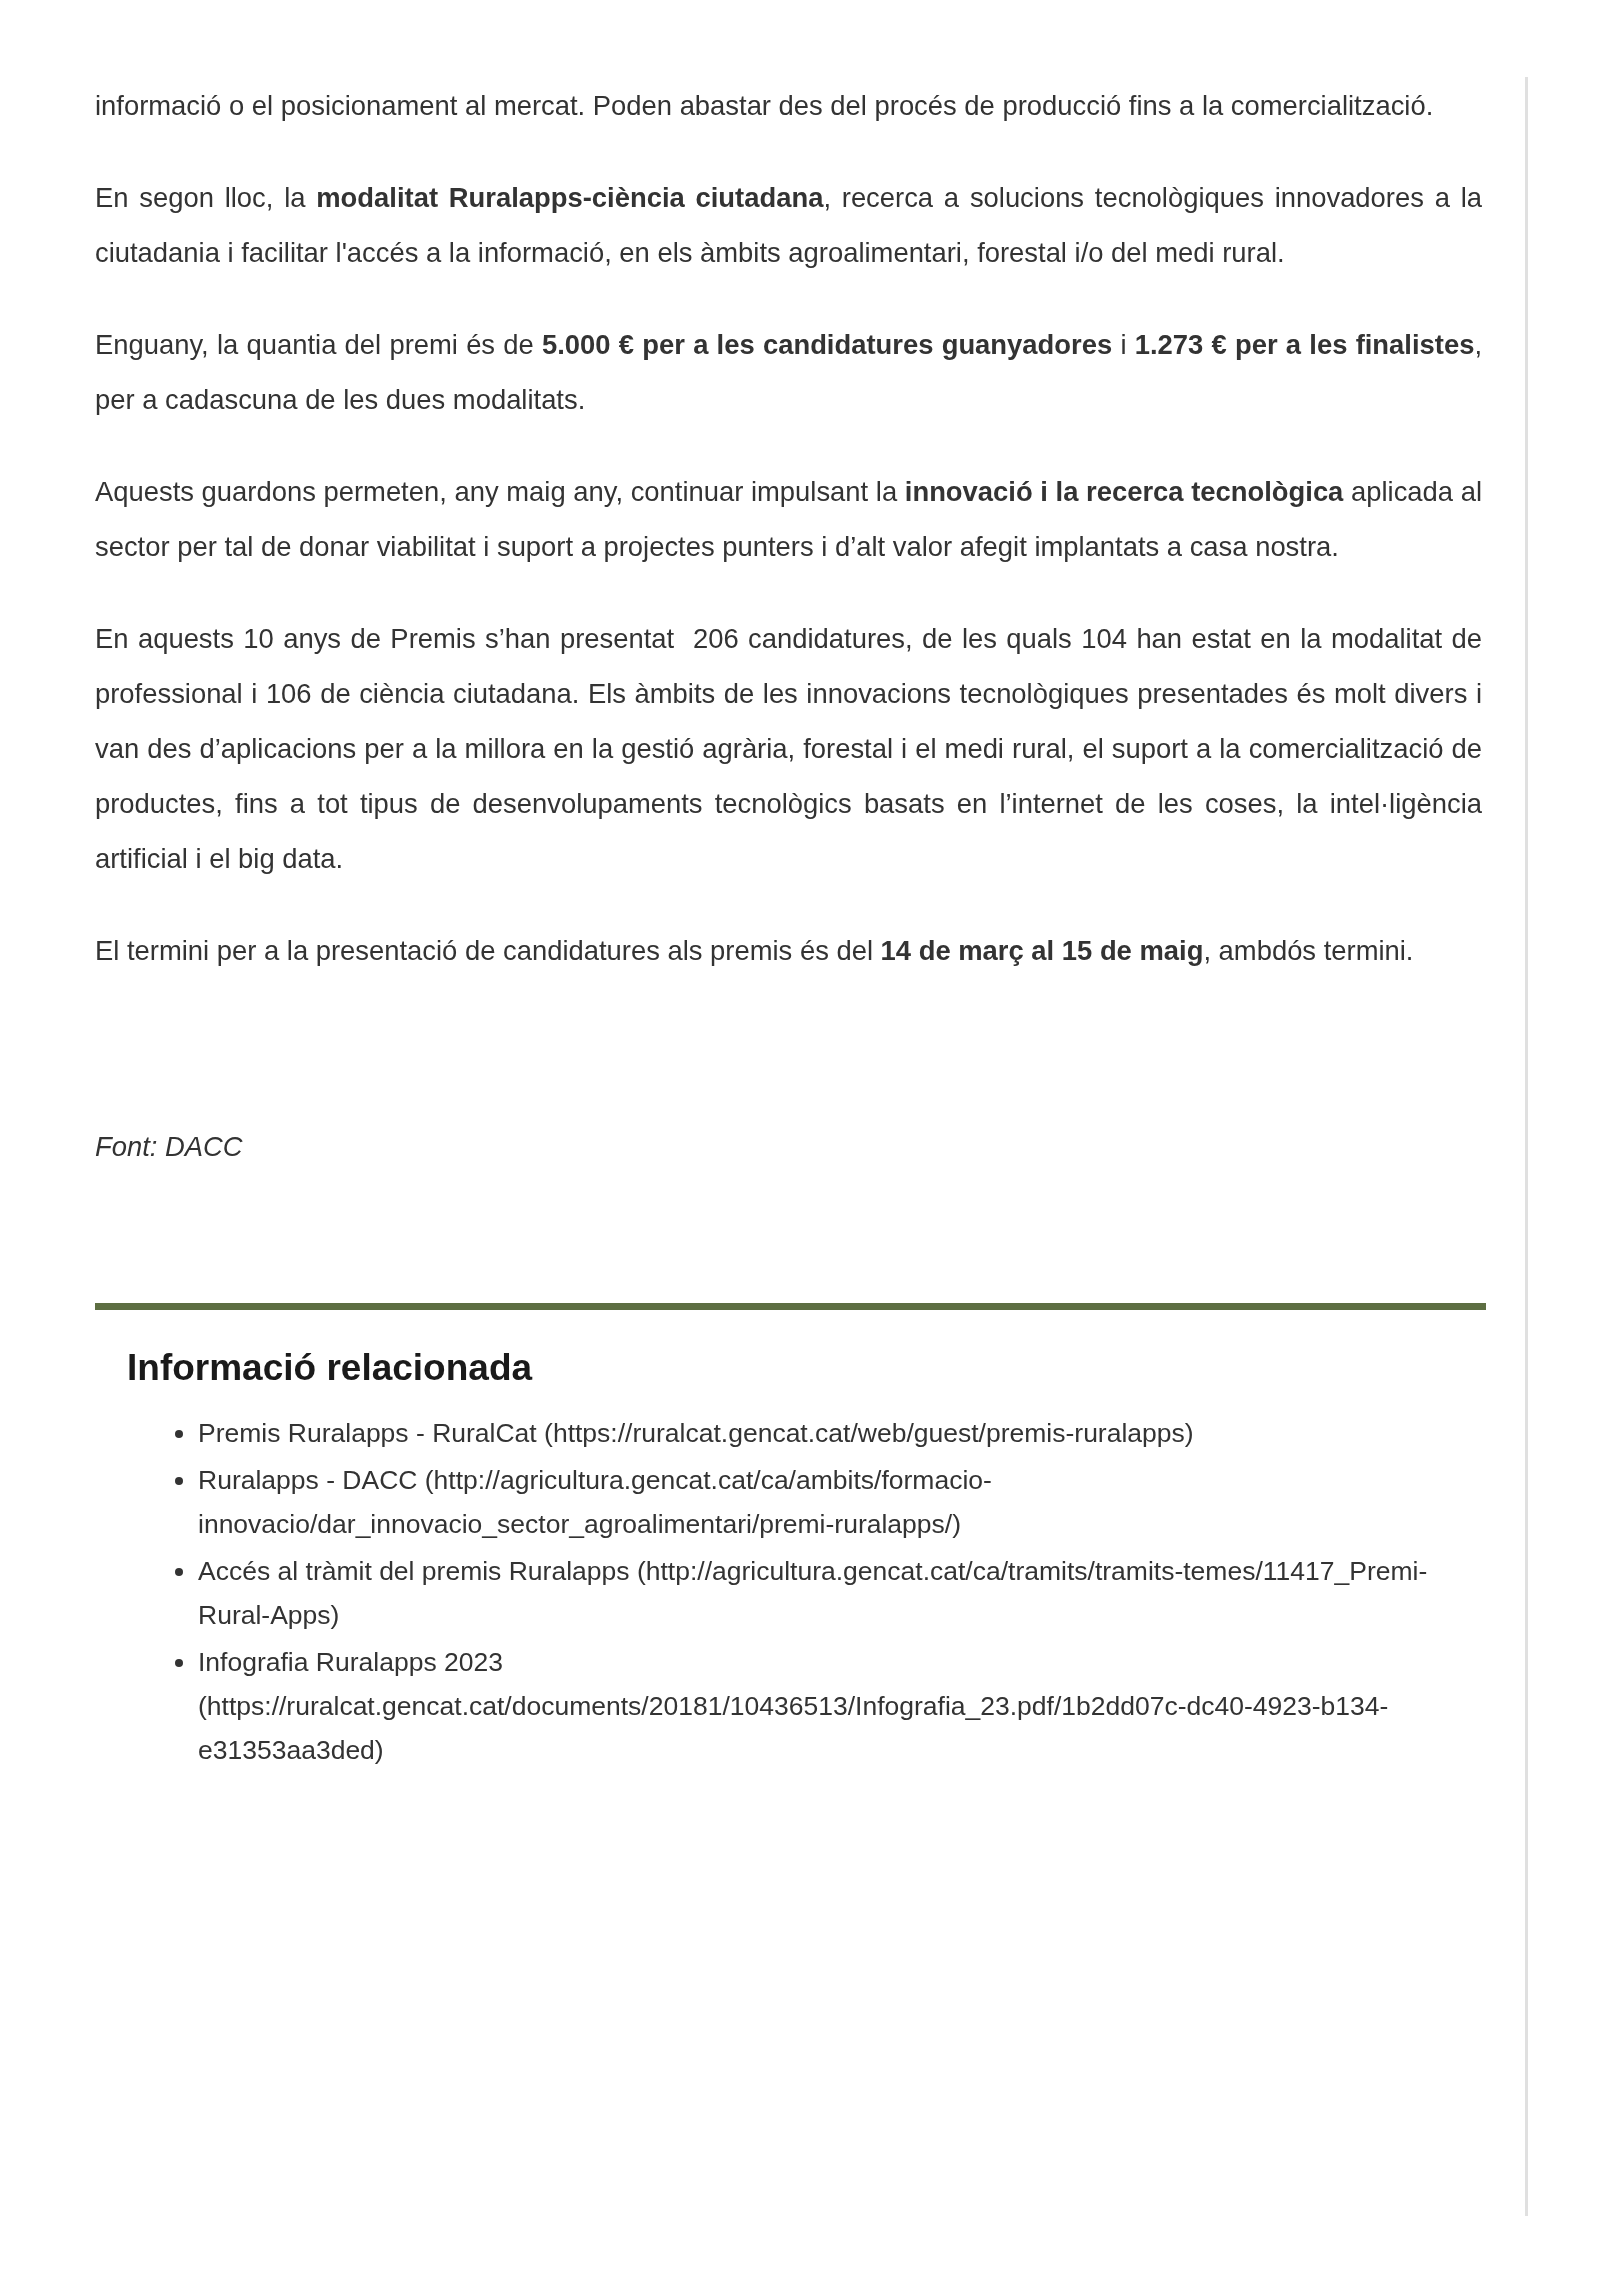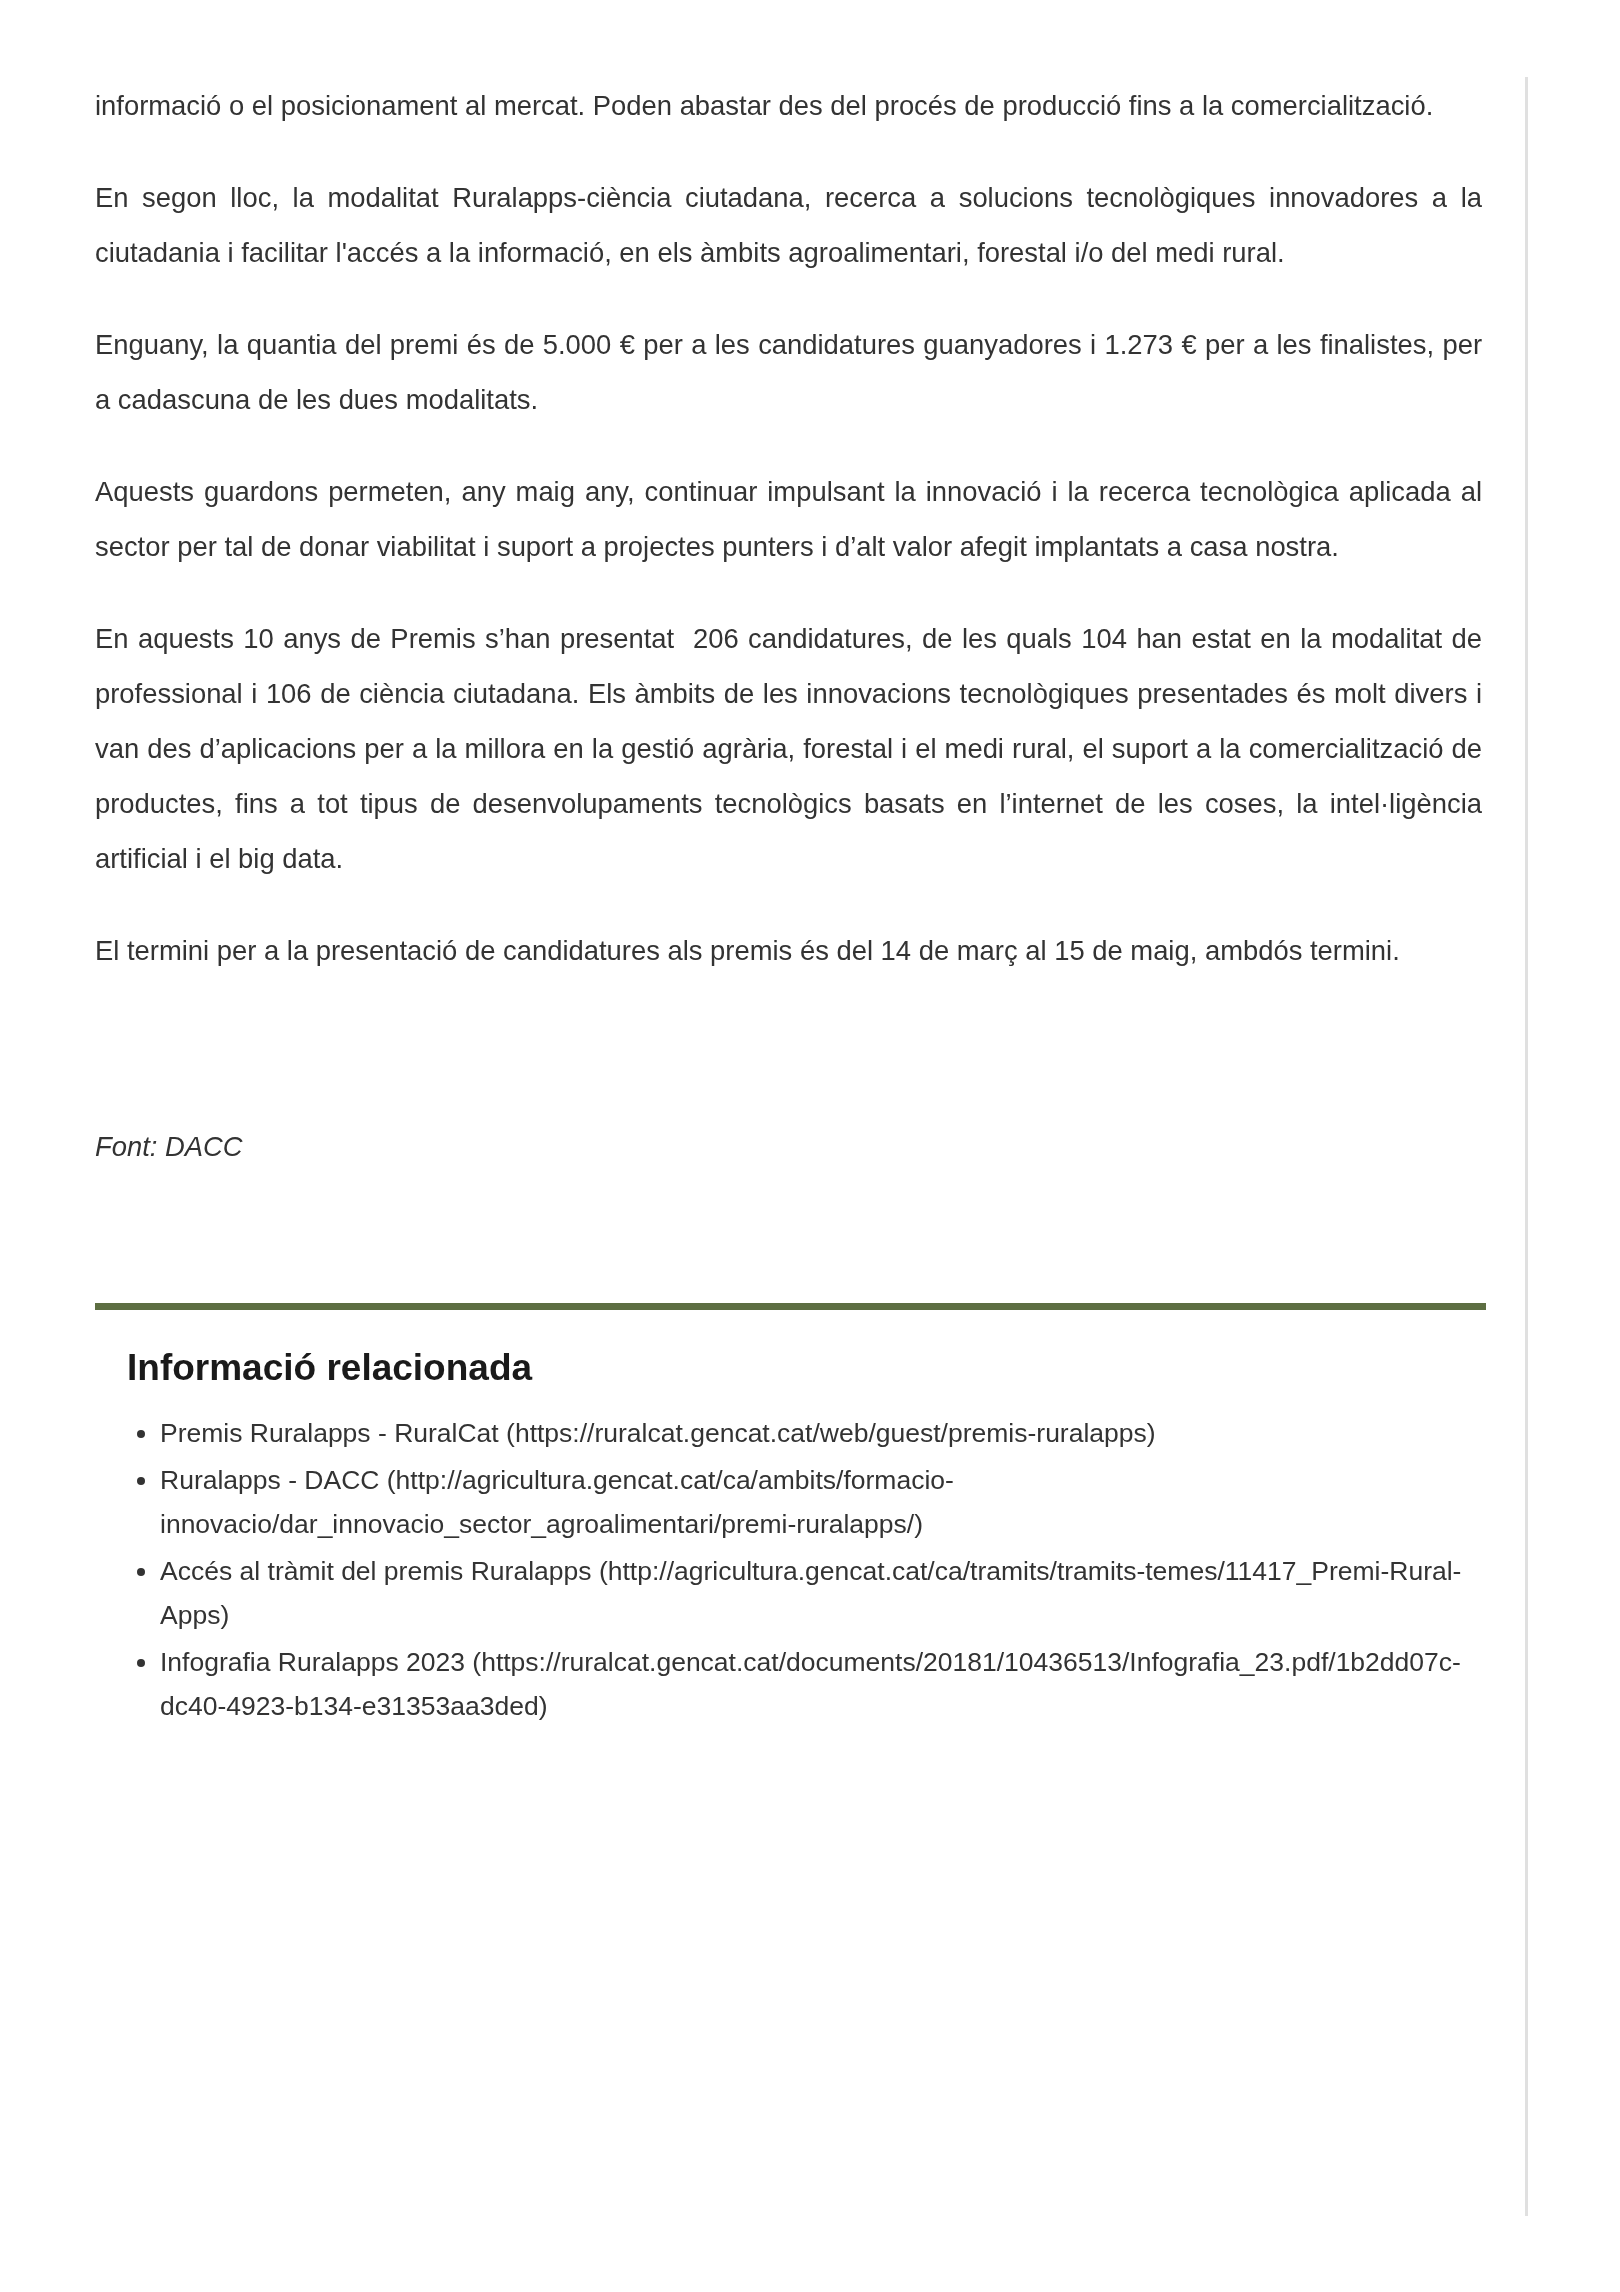--- a/index.html
+++ b/index.html
@@ -20,21 +20,21 @@
     left: 95px; top: 78px;
     width: 1387px;
   }
   .para {
     font-size: 27.4px;
     line-height: 55px;
     text-align: justify;
     margin-bottom: 37px;
     color: var(--text, #333333);
   }
-  .para strong { font-weight: 400; }
+  .para strong { font-weight: 700; }
   .source {
     font-size: 27.4px;
     line-height: 55px;
     text-align: left;
     margin-top: 141px;
     margin-bottom: 0;
     font-style: italic;
   }
   .divider {
     width: 1391px;
@@ -55,20 +55,21 @@
     padding-left: 65px;
     list-style: disc outside;
   }
   .related-list li {
     font-size: 26.5px;
     line-height: 44px;
     margin-bottom: 2.9px;
     overflow-wrap: break-word;
     word-wrap: break-word;
     color: var(--text, #333333);
+    margin-left: 38px;
   }
   .right-border {
     position: absolute;
     left: 1525px; top: 77px;
     width: 2.9px; height: 2139px;
     background: var(--border, #e0e0e0);
   }
 </style>
 </head>
 <body>

